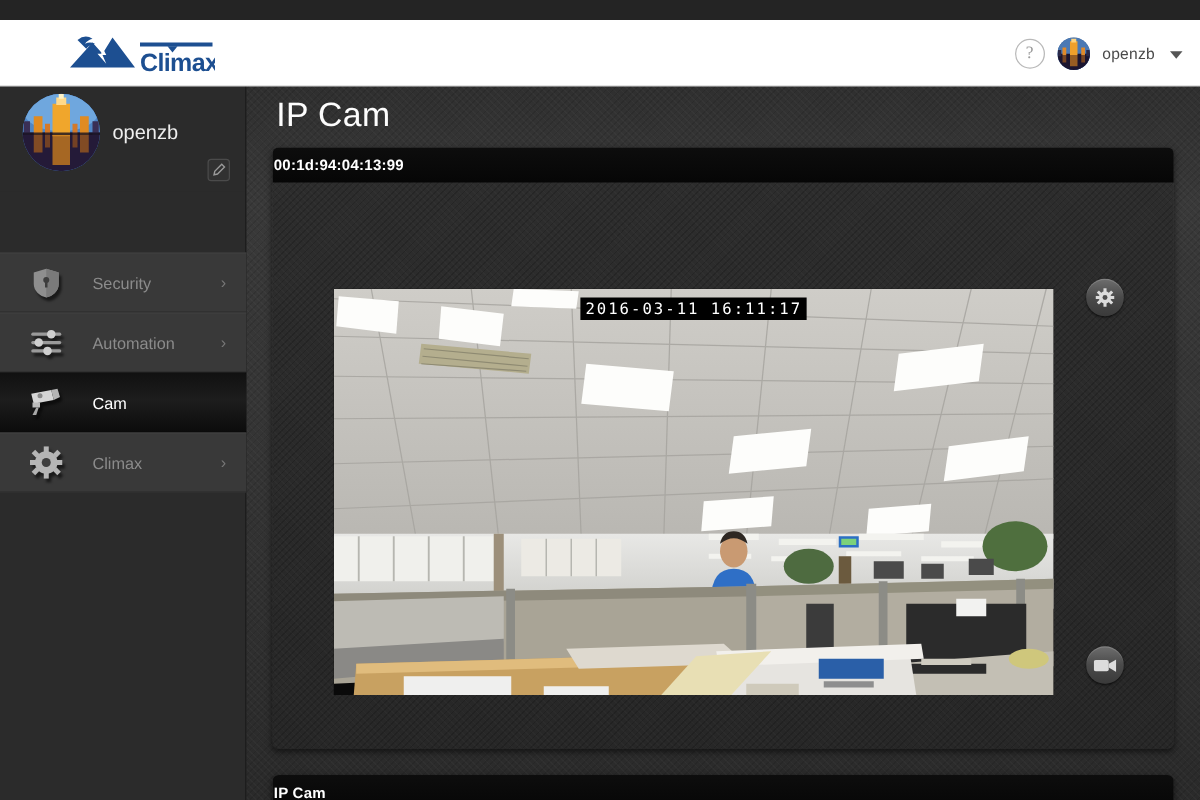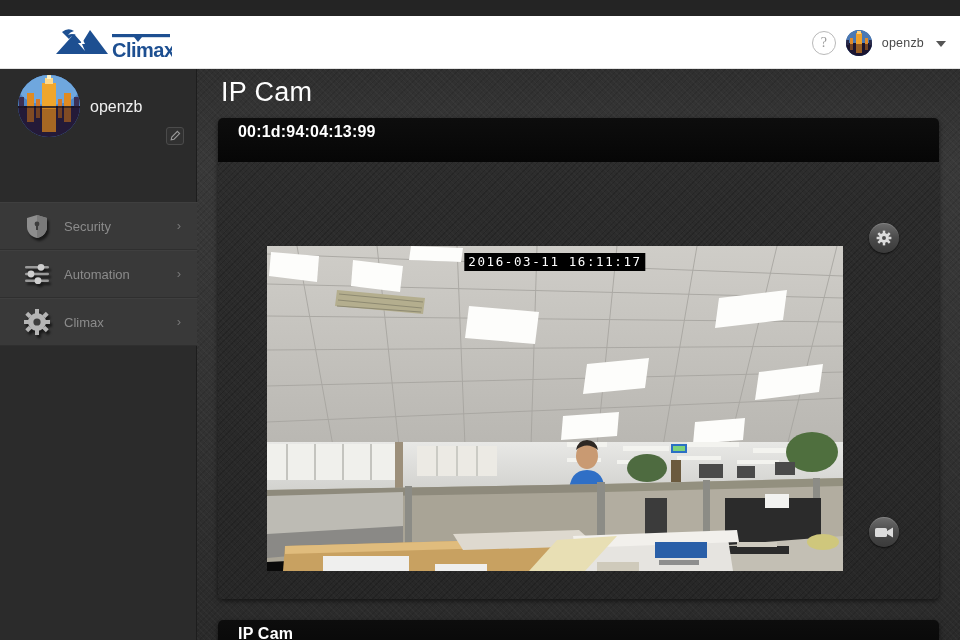--- a/index.html
+++ b/index.html
@@ -86,21 +86,21 @@
     background:linear-gradient(to bottom,#111111 0%,#1d1d1d 45%,#0c0c0c 100%);
     border-top:1px solid #0b0b0b;
     border-bottom:1px solid #050505;
   }
   .menu-icon {
     width:34px; margin-left:20px; flex:none;
     display:flex; align-items:center; justify-content:center;
     filter: drop-shadow(2px 3px 1px rgba(0,0,0,.55));
   }
   .menu-label {
-    margin-left:10px; font-size:13px; color:#8b8b8b;
+    margin-left:20px; font-size:13px; color:#8b8b8b;
   }
   .menu-item.active .menu-label { color:#ffffff; }
   .menu-chev {
     position:absolute; right:16px; top:50%; margin-top:-5px;
     color:#777; font-size:13px; line-height:10px;
   }
 
   
   .main {
     position:absolute; left:197px; top:57px; width:763px; height:587px;
@@ -121,33 +121,32 @@
     background:
       repeating-linear-gradient(45deg, rgba(255,255,255,.018) 0 1px, transparent 1px 4px),
       repeating-linear-gradient(-45deg, rgba(0,0,0,.16) 0 1px, transparent 1px 4px),
       linear-gradient(to bottom,#2d2d2d 0%,#272727 100%);
     box-shadow:0 2px 5px rgba(0,0,0,.55);
   }
   .panel-cam { top:61px; height:481px; }
   .panel-list { top:563px; height:140px; }
 
   .panel-head {
-    height:44px; line-height:28px;
+    height:28px; line-height:28px;
     background:linear-gradient(to bottom,#0d0d0d 0%,#060606 100%);
-    color:#ffffff; font-size:16px; font-weight:bold;
-    padding-left:20px; letter-spacing:.2px;
+    color:#ffffff; font-size:12px; font-weight:bold;
+    padding-left:1px; letter-spacing:.2px;
   }
 
   
   .video-wrap {
     position:absolute; left:49px; top:113px;
     width:576px; height:325px;
     background:#0a0a0a;
     overflow:hidden;
-    margin-top:15px;
   }
   .video-scene { position:absolute; inset:0; }
   .ts-overlay {
     position:absolute; left:50%; transform:translateX(-50%);
     top:7px;
     background:#000; color:#fff;
     font-family:"DejaVu Sans Mono","Liberation Mono",monospace;
     font-size:12.5px; letter-spacing:1.6px;
     padding:1px 4px 2px;
     white-space:nowrap;
@@ -265,20 +264,34 @@
               <circle cx="17" cy="4.3" r="3.4" fill="#cfcfcf"></circle>
               <circle cx="7" cy="11" r="3.4" fill="#cfcfcf"></circle>
               <circle cx="14" cy="17.7" r="3.4" fill="#cfcfcf"></circle>
             </g>
           </svg>
         </span>
         <span class="menu-label">Automation</span>
         <span class="menu-chev">›</span>
       </div>
 
+      <div class="menu-item active">
+        <span class="menu-icon">
+          <svg width="30" height="24" viewBox="0 0 30 24">
+            <g fill="#cfcfcf">
+              <path d="M3 5 L19 2 L21 10 L5 13 z" fill="#d6d6d6"></path>
+              <path d="M19 2 L21 10 L26 7.5 L24 1 z" fill="#b5b5b5"></path>
+              <rect x="4" y="12" width="6" height="4" fill="#bdbdbd"></rect>
+              <path d="M7 16 l-3 6 h3 l2 -6z" fill="#a8a8a8"></path>
+              <circle cx="10" cy="6.5" r="2" fill="#8a8a8a"></circle>
+            </g>
+          </svg>
+        </span>
+        <span class="menu-label">Cam</span>
+      </div>
 
 
       <div class="menu-item">
         <span class="menu-icon">
           <svg width="26" height="26" viewBox="0 0 26 26">
             <g fill="#b5b5b5">
               <circle cx="13" cy="13" r="9"></circle>
               <rect x="11" y="0" width="4" height="5"></rect>
                 <rect x="11" y="21" width="4" height="5"></rect>
               <rect x="0" y="11" width="5" height="4"></rect>

